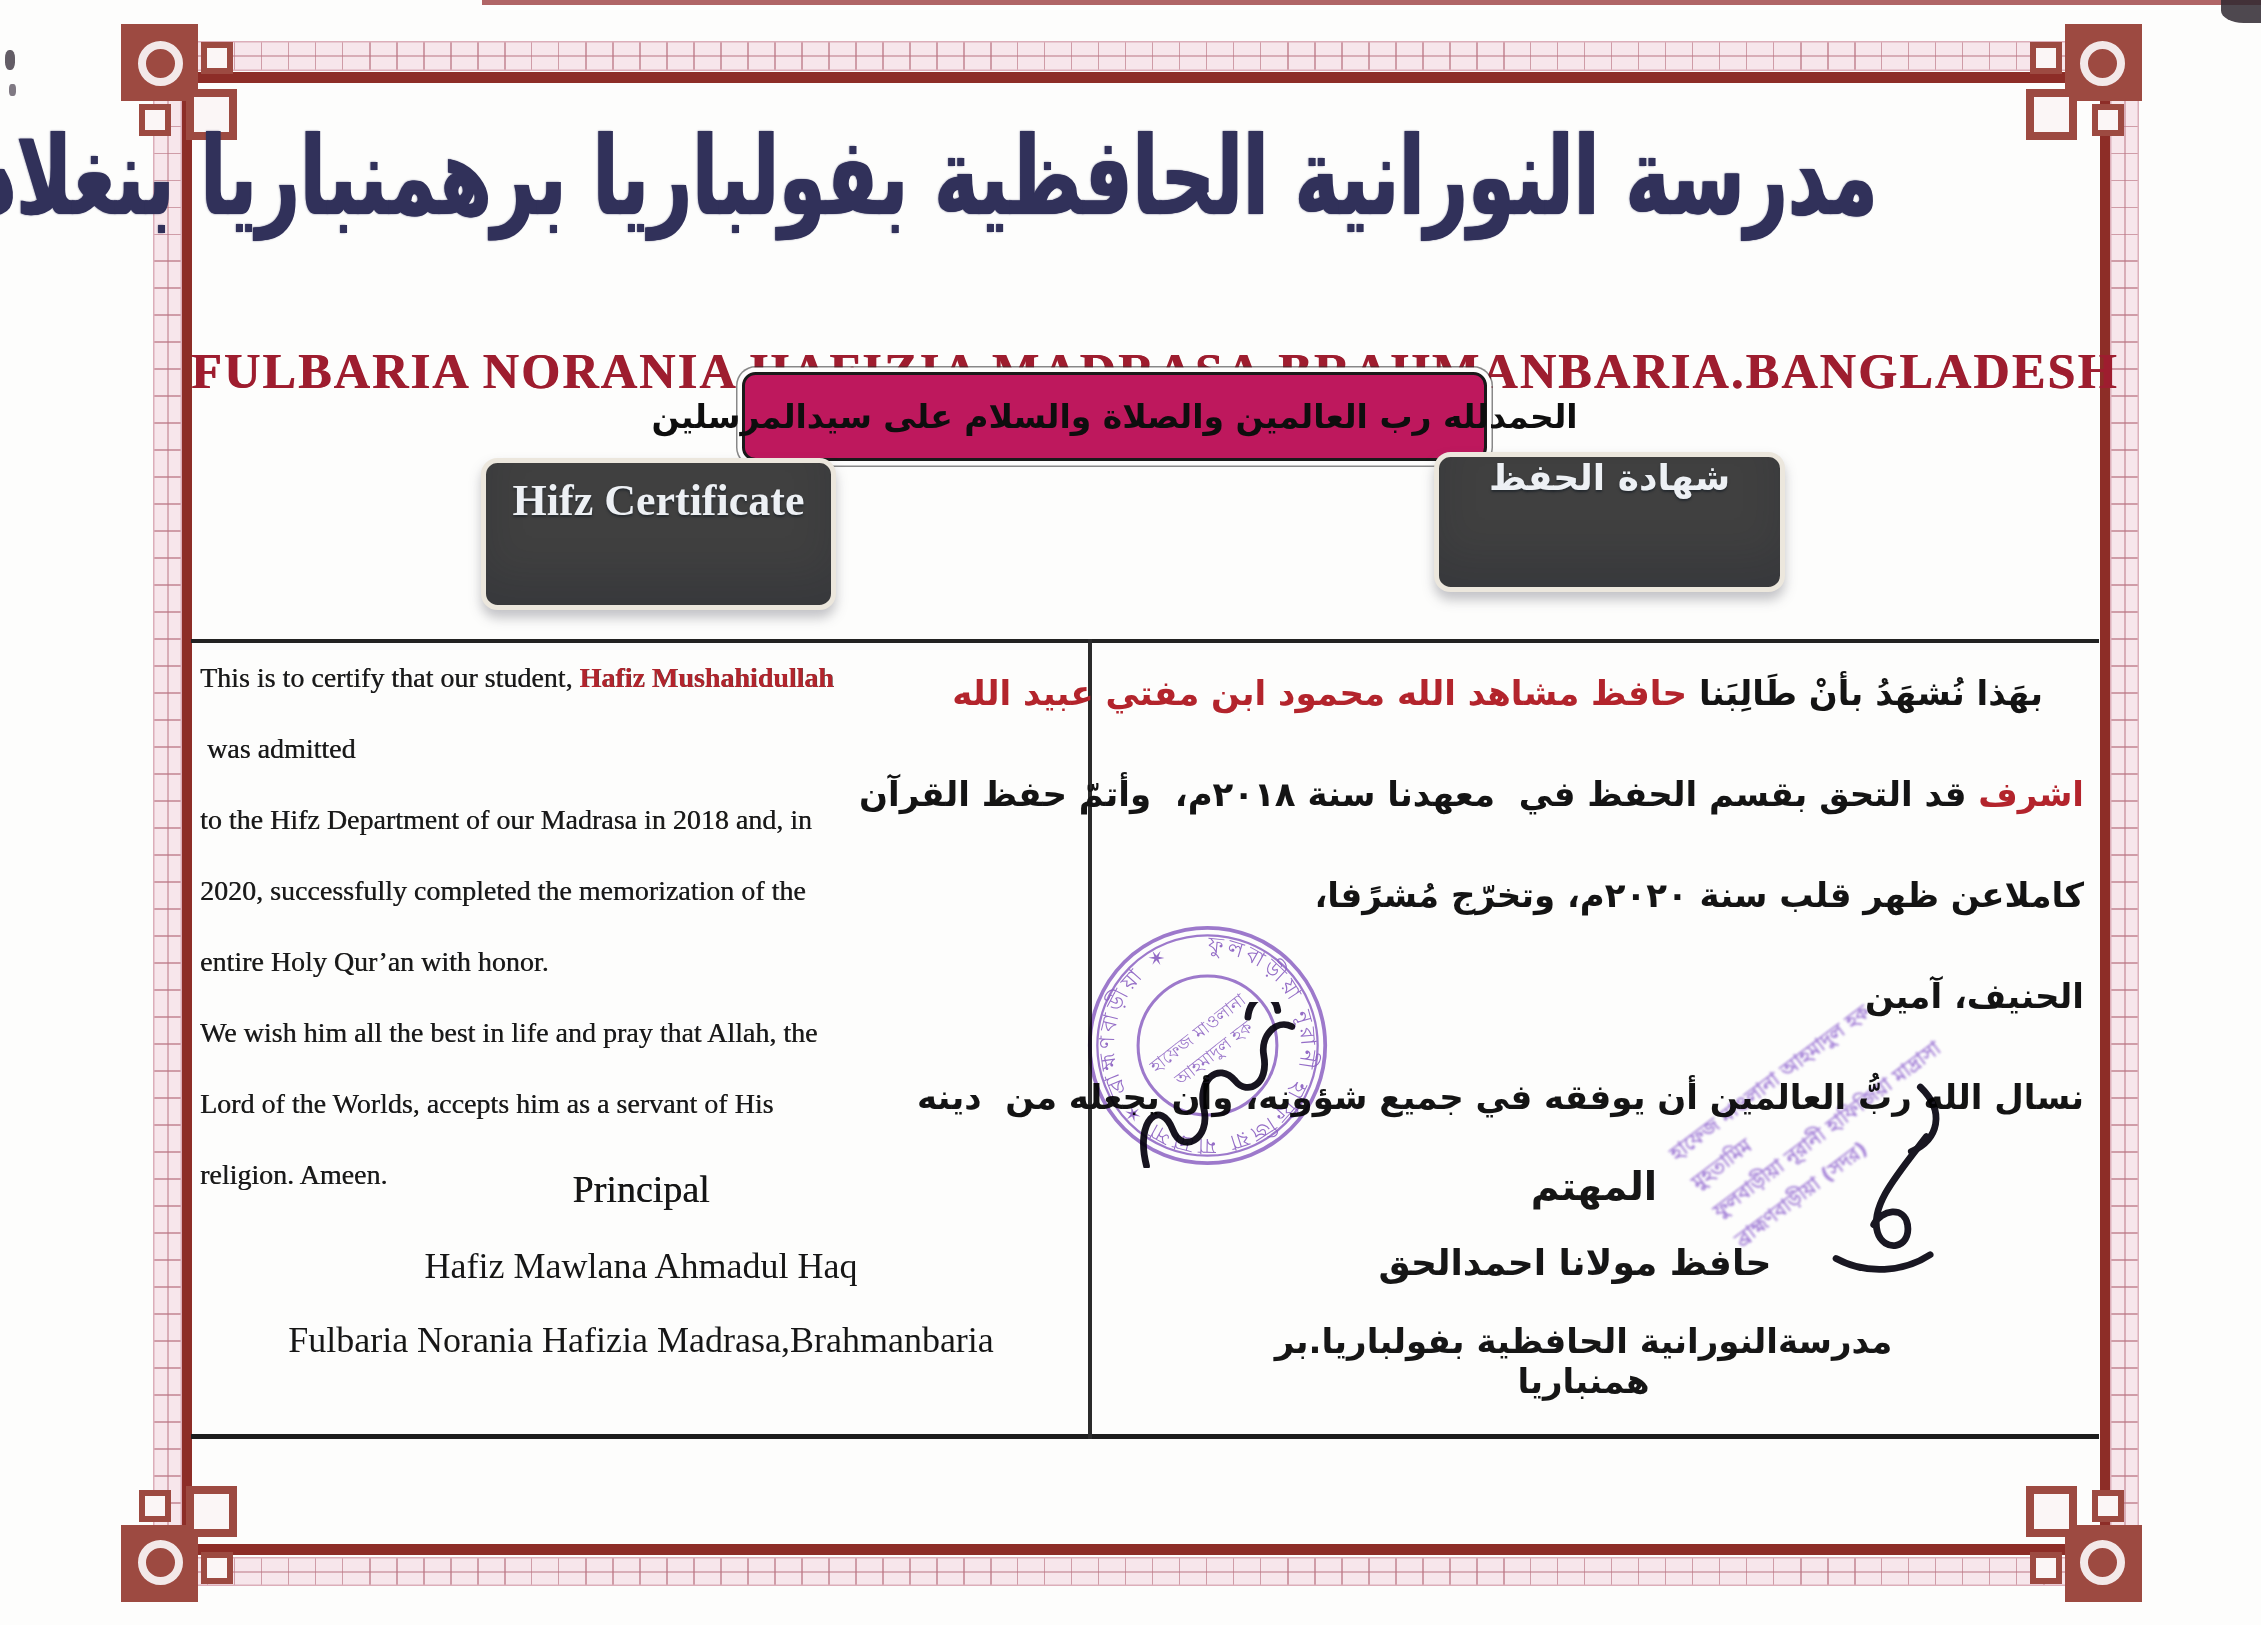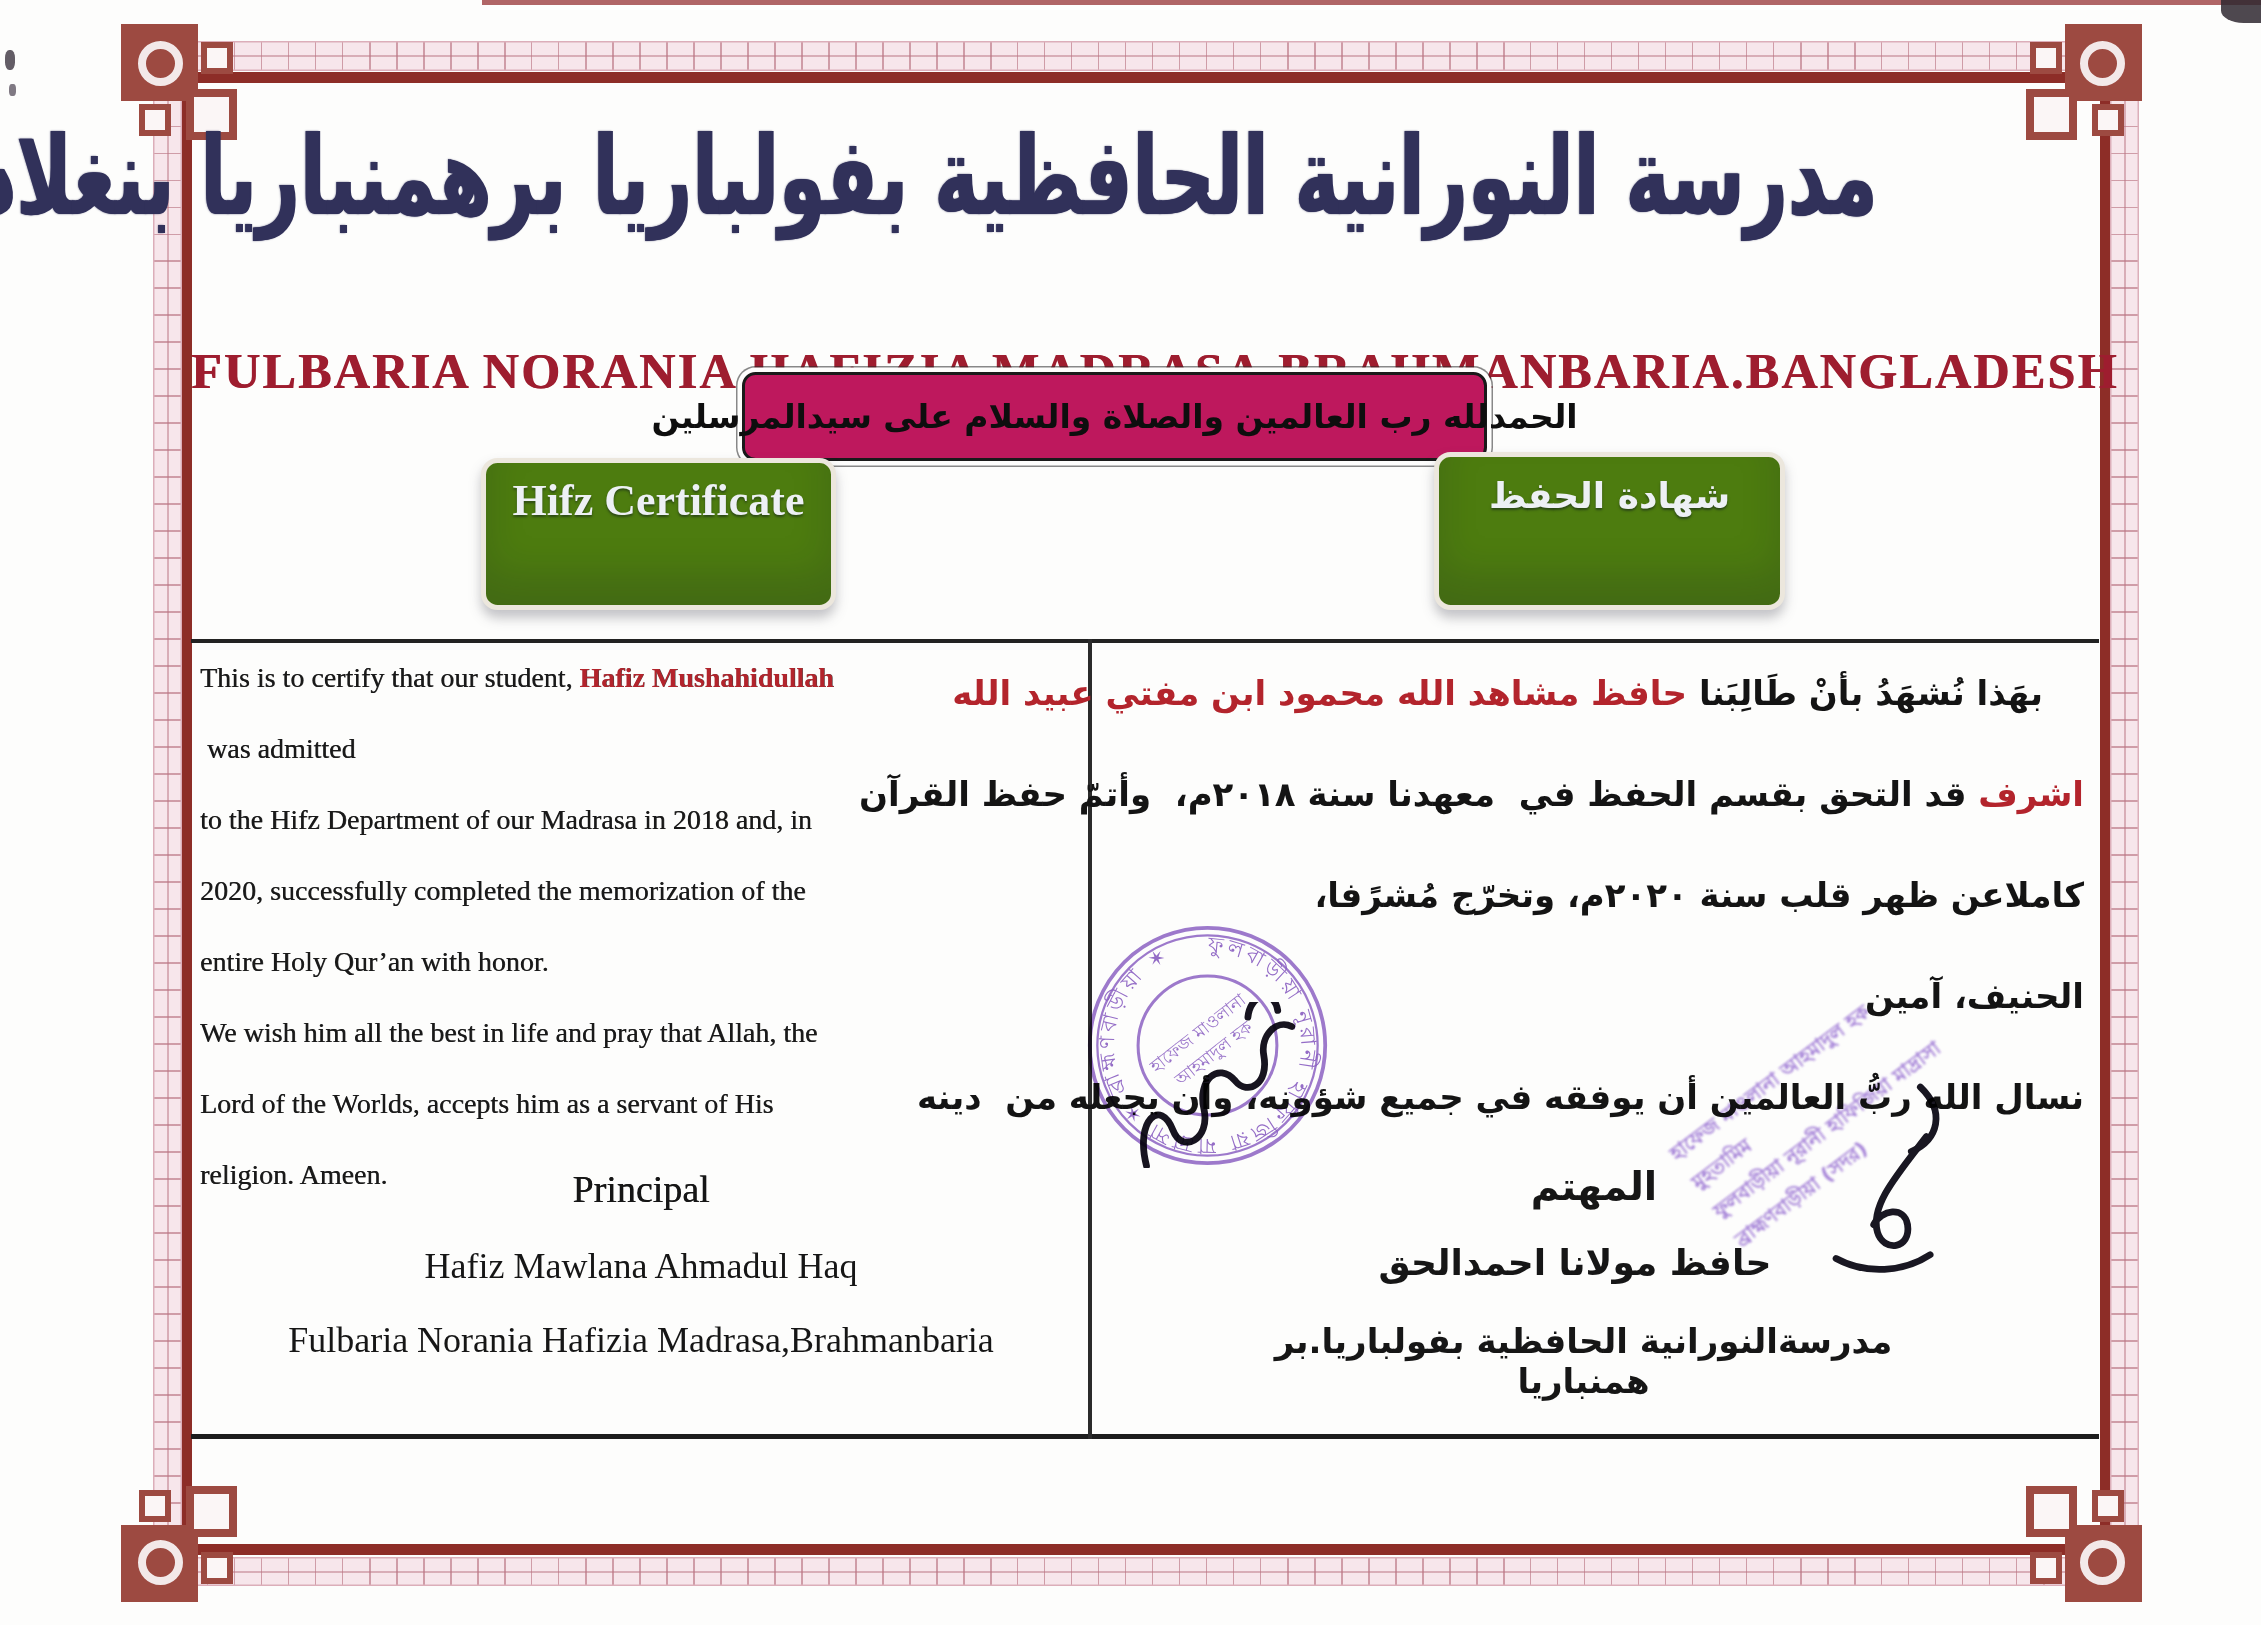--- a/index.html
+++ b/index.html
@@ -60,30 +60,30 @@
   }
   .bismillah{
     position:absolute;left:742px;top:372px;width:739px;height:83px;
     border:3px solid #1a1a1a;border-radius:13.6px;background:#be185d;
     box-shadow:0 0 0 4.5px #fefefd, 0 0 0 6px rgba(40,40,40,.55);
     display:flex;align-items:center;justify-content:center;direction:rtl;
     font-family:"DejaVu Sans",sans-serif;font-weight:bold;font-size:33px;color:#0e0e0e;
     white-space:nowrap;
   }
   .badge{
-    position:absolute;border-radius:16.6px;background:#4d7c0f;
+    position:absolute;border-radius:16.6px;background:#404040;
     border:5.3px solid #ece7dd;
     box-shadow:0 7.5px 12px rgba(90,90,100,.35), inset 0 -30px 38px rgba(20,30,45,.18);
     color:#edf0f4;display:flex;justify-content:center;align-items:flex-start;
   }
   .badge-en{left:481px;top:458px;width:345px;height:130px;
     font-family:"Liberation Serif",serif;font-weight:bold;font-size:44px;padding-top:12px;
     text-shadow:0 1.5px 2.3px rgba(10,20,30,.5);}
   .badge-ar{left:1434px;top:452px;width:341px;height:130px;direction:rtl;
-    font-family:"DejaVu Sans",sans-serif;font-weight:bold;font-size:36px;padding-top:18px;
+    font-family:"DejaVu Sans",sans-serif;font-weight:bold;font-size:36px;
     text-shadow:0 1.5px 2.3px rgba(10,20,30,.5);}
 
   
   .t-top{position:absolute;left:191px;top:639px;width:1908px;height:3.8px;background:#222222;}
   .t-bottom{position:absolute;left:191px;top:1434px;width:1908px;height:4.5px;background:#1d1d1d;}
   .t-div{position:absolute;left:1088px;top:639px;width:3.8px;height:800px;background:#2b2b2b;}
 
   
   .english-block{position:absolute;left:200px;top:642px;width:874px;color:#191919;
     font-family:"Liberation Serif",serif;font-size:28px;}

